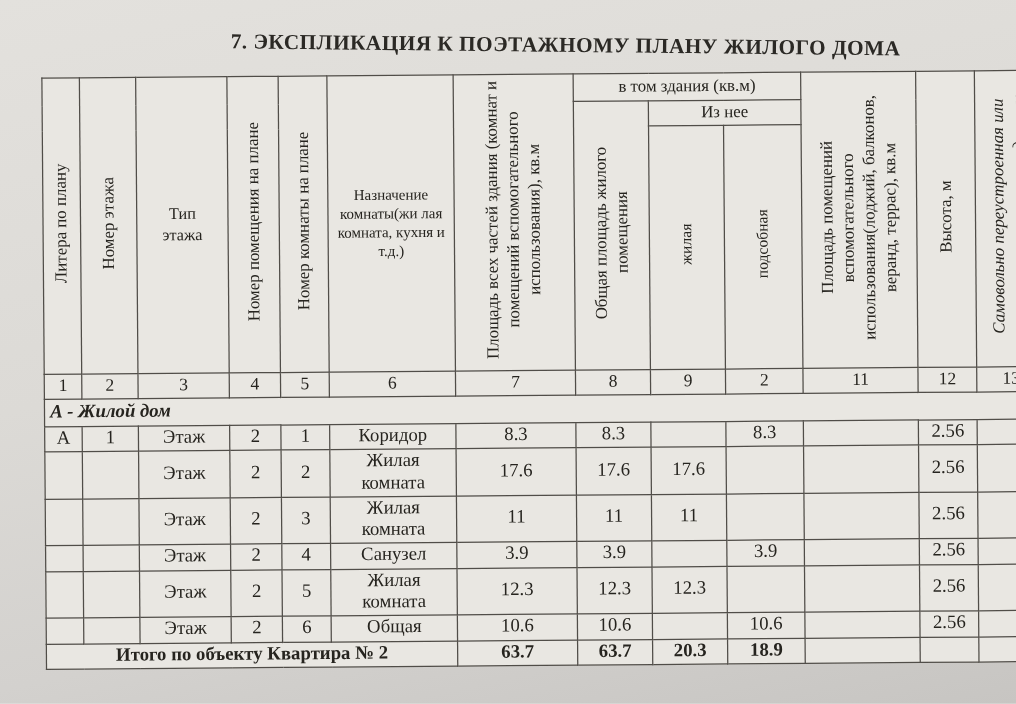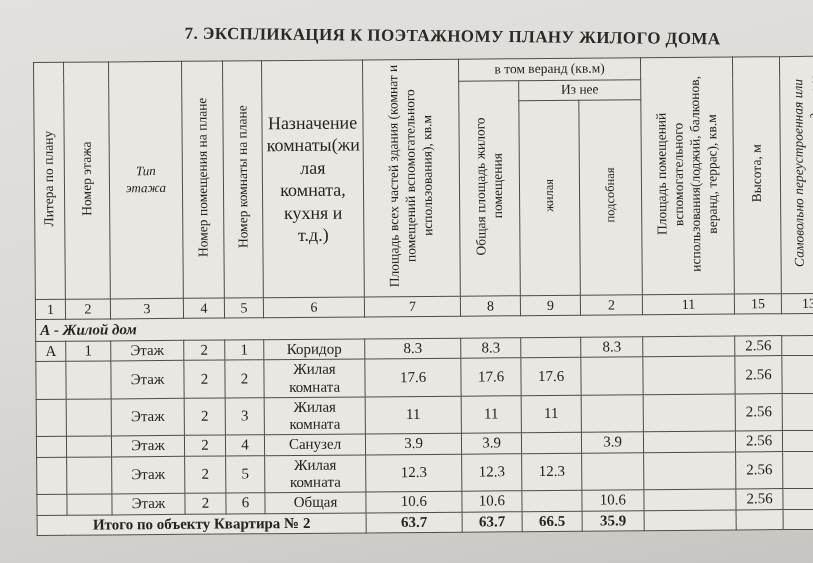--- a/index.html
+++ b/index.html
@@ -33,22 +33,22 @@
   .band2{height:20px;}
   .band2 th{font-size:13.5px;}
   .mainhdr{height:195px;}
   .vt{
     writing-mode:vertical-rl;transform:rotate(180deg);
     display:inline-block;white-space:normal;
   }
   .v1{max-height:226px;}
   .v2{max-height:205px;}
   .v3{max-height:186px;}
-  .hwrap{display:inline-block;max-width:46px;font-size:13px;font-style:italic;}
-  .hwrap6{display:inline-block;max-width:92px;font-size:18px;font-family:Liberation Serif, serif;}
+  .hwrap{display:inline-block;max-width:46px;font-size:13px;}
+  .hwrap6{display:inline-block;max-width:92px;font-size:12px;font-family:Liberation Serif, serif;}
   .ital{font-style:italic;}
   .numrow{height:20px;}
   .numrow td{font-size:14px;}
   .secrow{height:22px;}
   .secrow td{text-align:left;font-weight:bold;font-style:italic;font-size:15px;padding-left:4px;}
   .dr td{font-size:15px;line-height:1.15;}
   .h18{height:18px;}
   .h37{height:37px;}
   .h36{height:36px;}
   .h21{height:21px;}
@@ -80,21 +80,21 @@
 
   <tbody>
         <tr class="band1">
     <th rowspan="3"><span class="vt v1">Литера по плану</span></th>
     <th rowspan="3"><span class="vt v1">Номер этажа</span></th>
     <th rowspan="3"><span class="hwrap">Тип этажа</span></th>
     <th rowspan="3"><span class="vt v1">Номер помещения на плане</span></th>
     <th rowspan="3"><span class="vt v1">Номер комнаты на плане</span></th>
     <th rowspan="3"><span class="hwrap6">Назначение комнаты(жи лая комната, кухня и т.д.)</span></th>
     <th rowspan="3"><span class="vt v1">Площадь всех частей здания (комнат и помещений вспомогательного использования), кв.м</span></th>
-    <th colspan="3"><span>в том веранд (кв.м)</span></th>
+    <th colspan="3"><span>в том здания (кв.м)</span></th>
     <th rowspan="3"><span class="vt v1">Площадь помещений вспомогательного использования(лоджий, балконов, веранд, террас), кв.м</span></th>
     <th rowspan="3"><span class="vt v1">Высота, м</span></th>
     <th rowspan="3"><span class="vt v1 ital">Самовольно переустроенная или перепланированная площадь, кв.м</span></th>
   </tr>
   <tr class="band2">
     <th rowspan="2"><span class="vt v2">Общая площадь жилого помещения</span></th>
     <th colspan="2"><span>Из нее</span></th>
   </tr>
   <tr class="mainhdr">
     <th><span class="vt v3">жилая</span></th>
@@ -106,21 +106,21 @@
     <td>2</td>
     <td>3</td>
     <td>4</td>
     <td>5</td>
     <td>6</td>
     <td>7</td>
     <td>8</td>
     <td>9</td>
     <td>2</td>
     <td>11</td>
-    <td>15</td>
+    <td>12</td>
     <td>13</td>
   </tr>
 
   <tr class="secrow">
     <td colspan="13">А - Жилой дом</td>
   </tr>
 
   <tr class="dr h18">
     <td>А</td>
     <td>1</td>
@@ -209,21 +209,21 @@
     <td>10.6</td>
     <td></td>
     <td>2.56</td>
     <td></td>
   </tr>
 
   <tr class="totrow">
     <td colspan="6">Итого по объекту Квартира № 2</td>
     <td>63.7</td>
     <td>63.7</td>
-    <td>66.5</td>
-    <td>35.9</td>
+    <td>20.3</td>
+    <td>18.9</td>
     <td></td>
     <td></td>
     <td></td>
   </tr>
 </tbody>
     </table>
 </div>
 
 </body></html>

